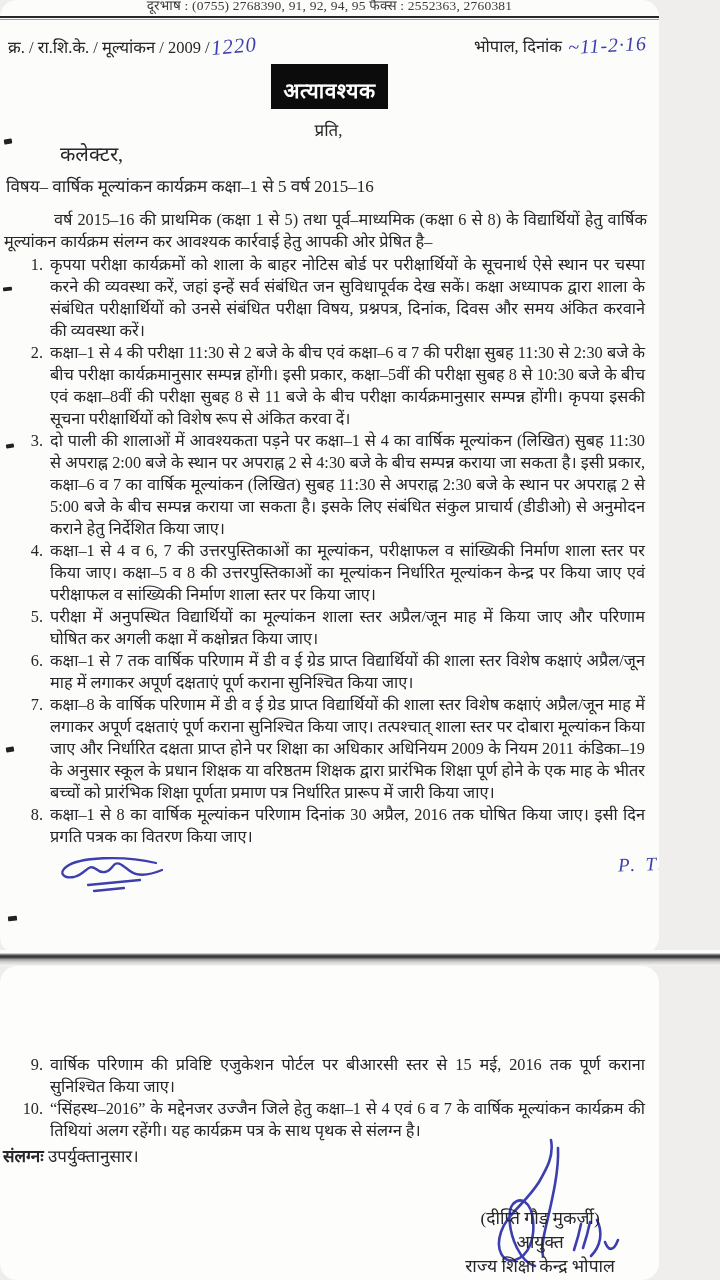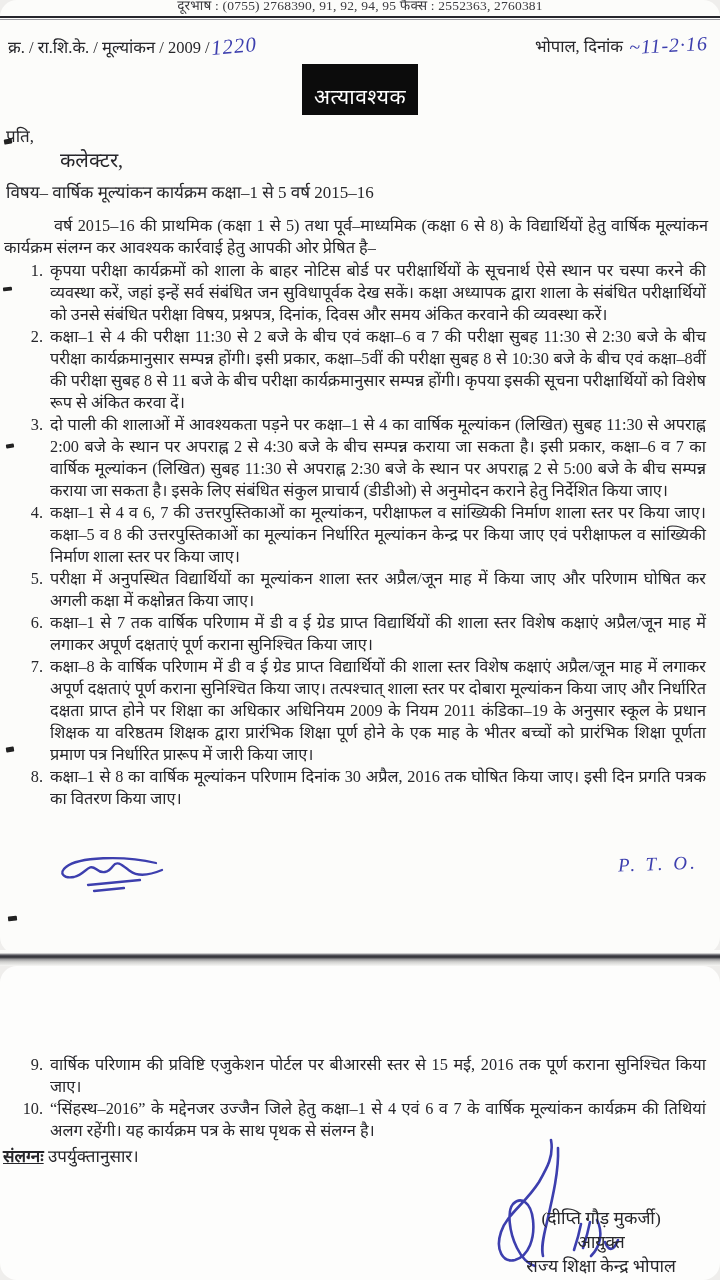--- a/index.html
+++ b/index.html
@@ -3,60 +3,60 @@
 <meta charset="utf-8">
 <style>
   * { margin:0; padding:0; box-sizing:border-box; }
   html,body { width:720px; height:1280px; }
   body {
     position:relative; overflow:hidden;
     background:#efeeec;
     font-family:"Liberation Serif","DejaVu Serif",serif;
     color:#26262a;
   }
-  .page { position:absolute; left:0; width:720px; background:#fcfcfa; overflow:hidden;border-radius:17px; }
+  .page { position:absolute; left:0; width:659px; background:#fcfcfa; overflow:hidden;border-radius:17px; }
   .page1 { top:0; height:954px; }
   .page2 { top:966px; height:314px; background:#fdfdfc; }
   .page-divider {
     position:absolute; left:0; top:950px; width:720px; height:16px;
     background:linear-gradient(180deg,#fdfdfb 0%,#fbfbf9 18%,#55555c 32%,#2d2d33 44%,#99999b 58%,#cfcfcd 74%,#f7f7f5 100%);
   }
 
   
   .phone-line { margin-top:-4px; text-align:center; font-size:13.5px; letter-spacing:.2px; color:#3a3a3e; white-space:nowrap; }
   .head-rule { margin-top:2px; height:4px; border-top:2px solid #26262c; border-bottom:1px solid #9a9aa0; }
   .ref-row { display:flex; justify-content:space-between; align-items:flex-start; padding:14px 12px 0 8px; font-size:16.5px; }
   .hand { color:#3d3fae; font-style:italic; display:inline-block; }
   .ref-num-hand { font-size:21px; transform:rotate(-5deg); margin-left:1px; letter-spacing:1px; }
   .date-hand { font-size:20px; transform:rotate(-3deg); margin-left:6px; letter-spacing:1px; }
   .stamp-row { text-align:center; margin-top:5px; }
-  .stamp { display:inline-block; background:#0c0c0c; color:#fff; font-weight:normal; font-size:21px; padding:18px 12px 5px; letter-spacing:.5px; }
+  .stamp { display:inline-block; background:#0c0c0c; color:#fff; font-weight:bold; font-size:21px; padding:12px 12px 5px; letter-spacing:.5px; }
 
   
-  .salutation { margin:9px 8px 0 6px; font-size:17px; }
+  .salutation { margin:9px 8px 0 6px; font-size:17px;text-align:center; }
   .addressee { margin-left:60px; font-size:20px; line-height:27px; }
   .subject { margin:6px 0 0 6px; font-size:17px; }
 
   
   .intro { margin:12px 12px 0 4px; font-size:16.3px; line-height:22px; text-align:justify; text-indent:50px; }
   .items { margin:1px 14px 0 22px; }
   .item { display:flex; font-size:16.3px; line-height:22px; }
   .item .num { flex:none; width:28px; text-align:right; padding-right:7px; }
   .item .body { flex:1; text-align:justify; }
   .u { text-underline-offset:3px; }
 
   
   .sig-row { position:absolute; left:0; top:845px; width:720px; height:60px; }
   .sign1 { position:absolute; left:28px; top:4px; }
   .pto { position:absolute; right:22px; top:8px; font-size:19px; letter-spacing:3px; transform:rotate(-2deg); }
 
   
   .p2-items { margin:88px 14px 0 22px; }
   .enclosure { margin:2px 0 0 3px; font-size:17px; }
-  .enclosure b { font-weight:bold;text-decoration:underline; }
+  .enclosure b { font-weight:bold; }
   .signatory { position:absolute; right:44px; bottom:2px; text-align:center; font-size:17.5px; line-height:24px;margin-top:48px; }
   .big-sig { position:absolute; left:455px; top:170px; width:265px; height:142px; pointer-events:none; }
 
   .artifact { position:absolute; background:#222; border-radius:1px; }
   svg.scribble { display:block; }
 </style>
 </head>
 <body>
 
 <div class="page page1">

